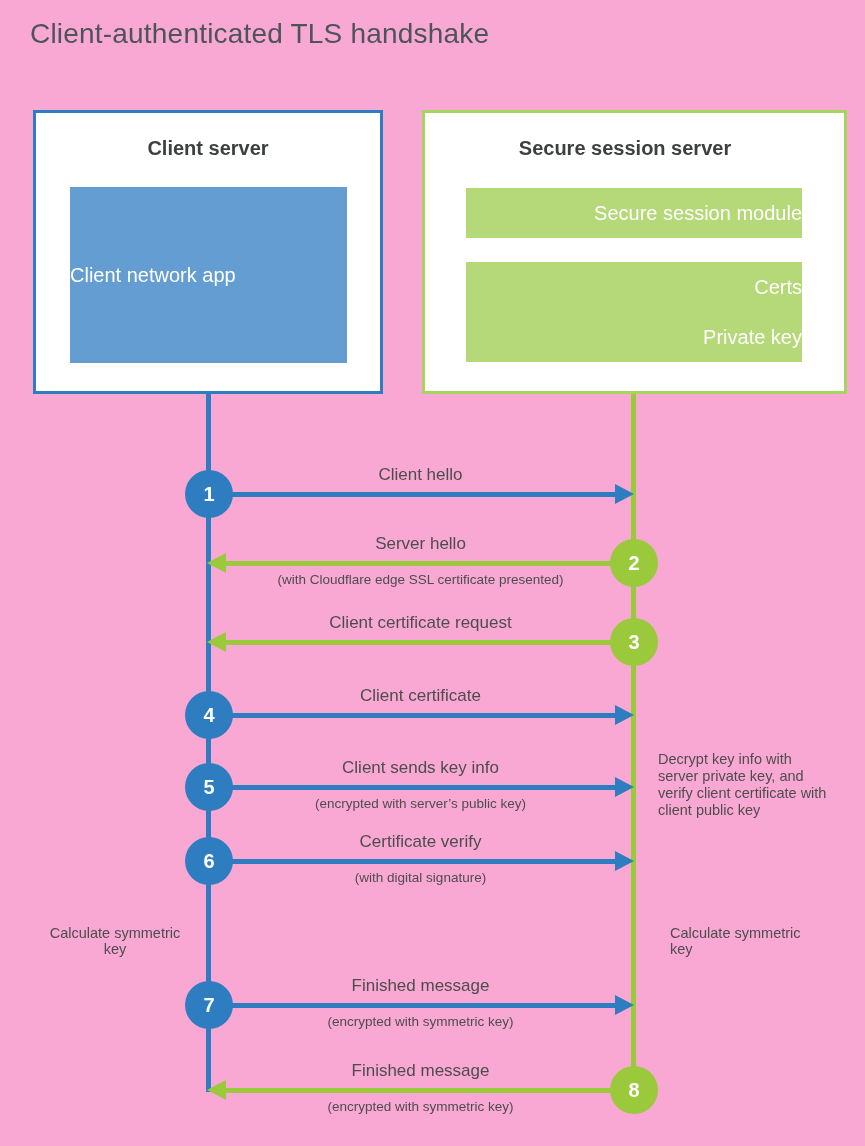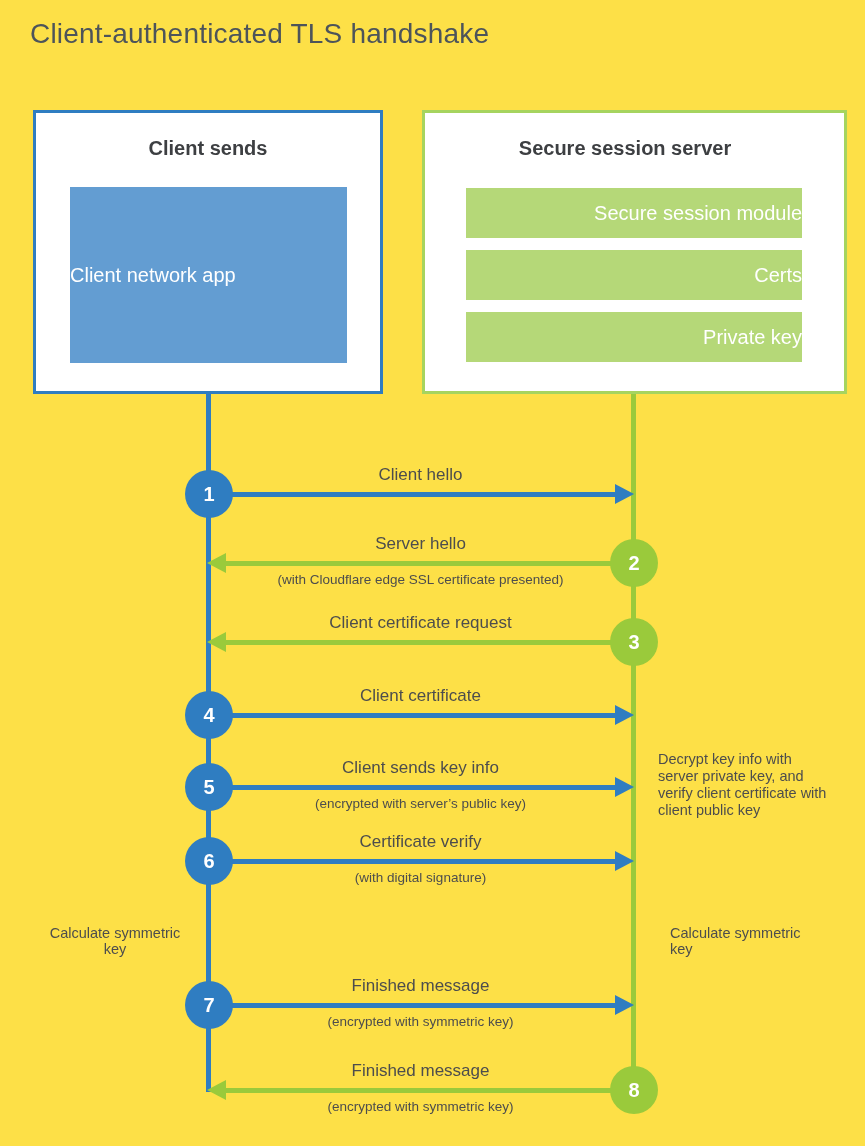--- a/index.html
+++ b/index.html
@@ -1,17 +1,17 @@
 <!DOCTYPE html>
 <html><head>
 <meta charset="utf-8">
 <style>
   html,body{margin:0;padding:0;background:#ffffff;}
   body{font-family:"Liberation Sans","DejaVu Sans",sans-serif;}
-  #stage{position:relative;width:865px;height:1146px;background:#fde047;overflow:hidden;}
+  #stage{position:relative;width:865px;height:1146px;background:#f9a8d4;overflow:hidden;}
 
   
   .diagram-title{
     position:absolute;left:30px;top:18px;width:700px;
     font-size:28px;font-weight:300;color:#4d545a;letter-spacing:.2px;
   }
 
   
   .outline-box{position:absolute;top:110px;height:278px;background:#ffffff;box-sizing:content-box;}
   .client-box{left:33px;width:344px;border:3px solid #2f7dc1;}
@@ -30,21 +30,21 @@
   .client-inner span{
     display:inline-block;max-width:175px;text-align:center;
     color:#ffffff;font-size:20px;line-height:26px;
   }
 
   .server-bar{
     position:absolute;left:466px;width:336px;height:50px;background:#b5d878;
     display:flex;align-items:center;justify-content:flex-end;
     color:#ffffff;font-size:20px;
   }
-  .bar-0{top:188px;} .bar-1{top:250px;} .bar-2{top:312px;}
+  .bar-0{top:188px;} .bar-1{top:262px;} .bar-2{top:312px;}
 
   
   .lifeline{position:absolute;top:394px;width:5px;height:698px;}
   .client-lifeline{left:206px;background:#2f7dc1;}
   .server-lifeline{left:631px;background:#9aca3b;}
 
   
   .step{position:absolute;left:0;top:0;width:0;height:0;}
   .s1{--y:494px;} .s2{--y:563px;} .s3{--y:642px;} .s4{--y:715px;}
   .s5{--y:787px;} .s6{--y:861px;} .s7{--y:1005px;} .s8{--y:1090px;}
@@ -91,21 +91,21 @@
   .calc-right{left:670px;width:150px;text-align:left;}
 </style>
 </head>
 <body>
 
 <div id="stage">
 
   <div class="diagram-title">Client-authenticated TLS handshake</div>
 
   <div class="outline-box client-box"></div>
-  <div class="box-title client-box-title">Client sends</div>
+  <div class="box-title client-box-title">Client server</div>
   <div class="client-inner">
     <span>Client network app</span>
   </div>
 
   <div class="outline-box server-box"></div>
   <div class="box-title server-box-title">Secure session server</div>
   <div class="server-bar bar-0">
     <span>Secure session module</span>
   </div>
   <div class="server-bar bar-1">

